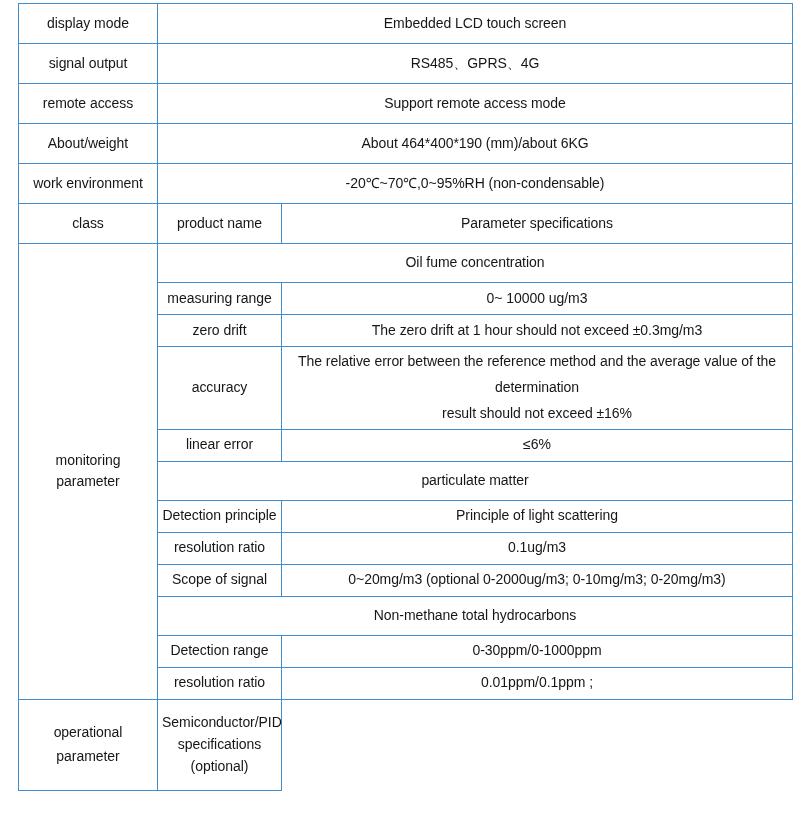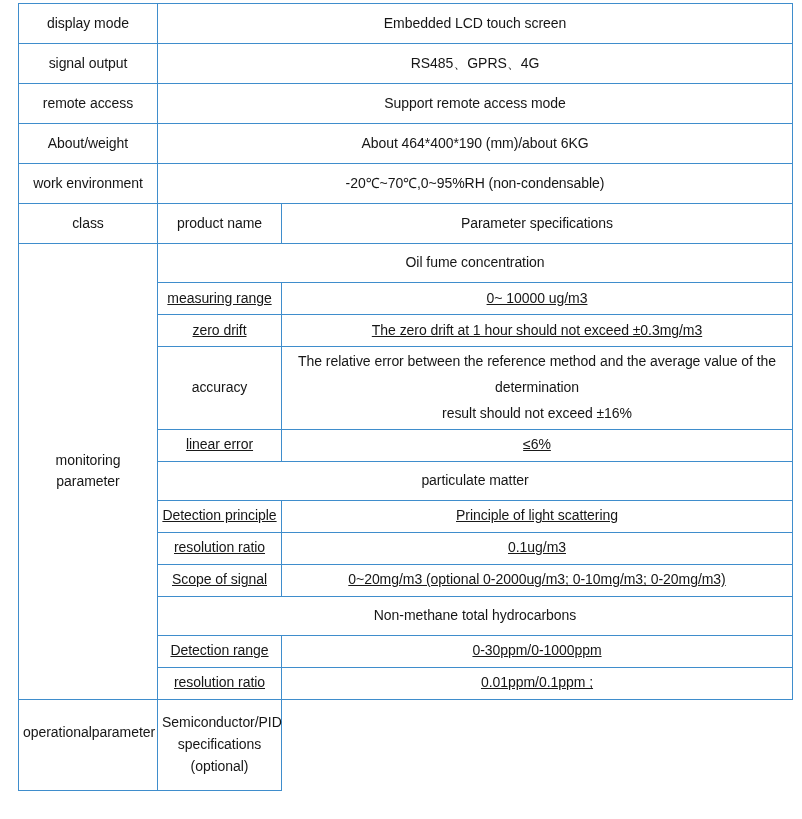--- a/index.html
+++ b/index.html
@@ -33,29 +33,30 @@
     font-weight: 400;
     letter-spacing: -0.05px;
   }
   .col-a { width: 139px; }
   .col-b { width: 124px; }
   .col-c { width: 511px; }
 
   .r-std   { height: 40px; }
   .r-class { height: 40px; }
   .r-sec   { height: 39px; }
-  .r-item  { height: 32px; text-decoration: underline; }
+  .r-item  { height: 32px; }
   .r-acc   { height: 52px; }
   .r-op    { height: 91px; }
 
   .merged-left {
     vertical-align: middle;
   }
   .two-line {
     display: flex;
+    flex-direction: column;
     justify-content: space-between;
     height: 62px;
     padding-top: 8px;
     padding-bottom: 8px;
     box-sizing: border-box;
   }
   .acc-text {
     display: block;
     line-height: 1.85;
   }

